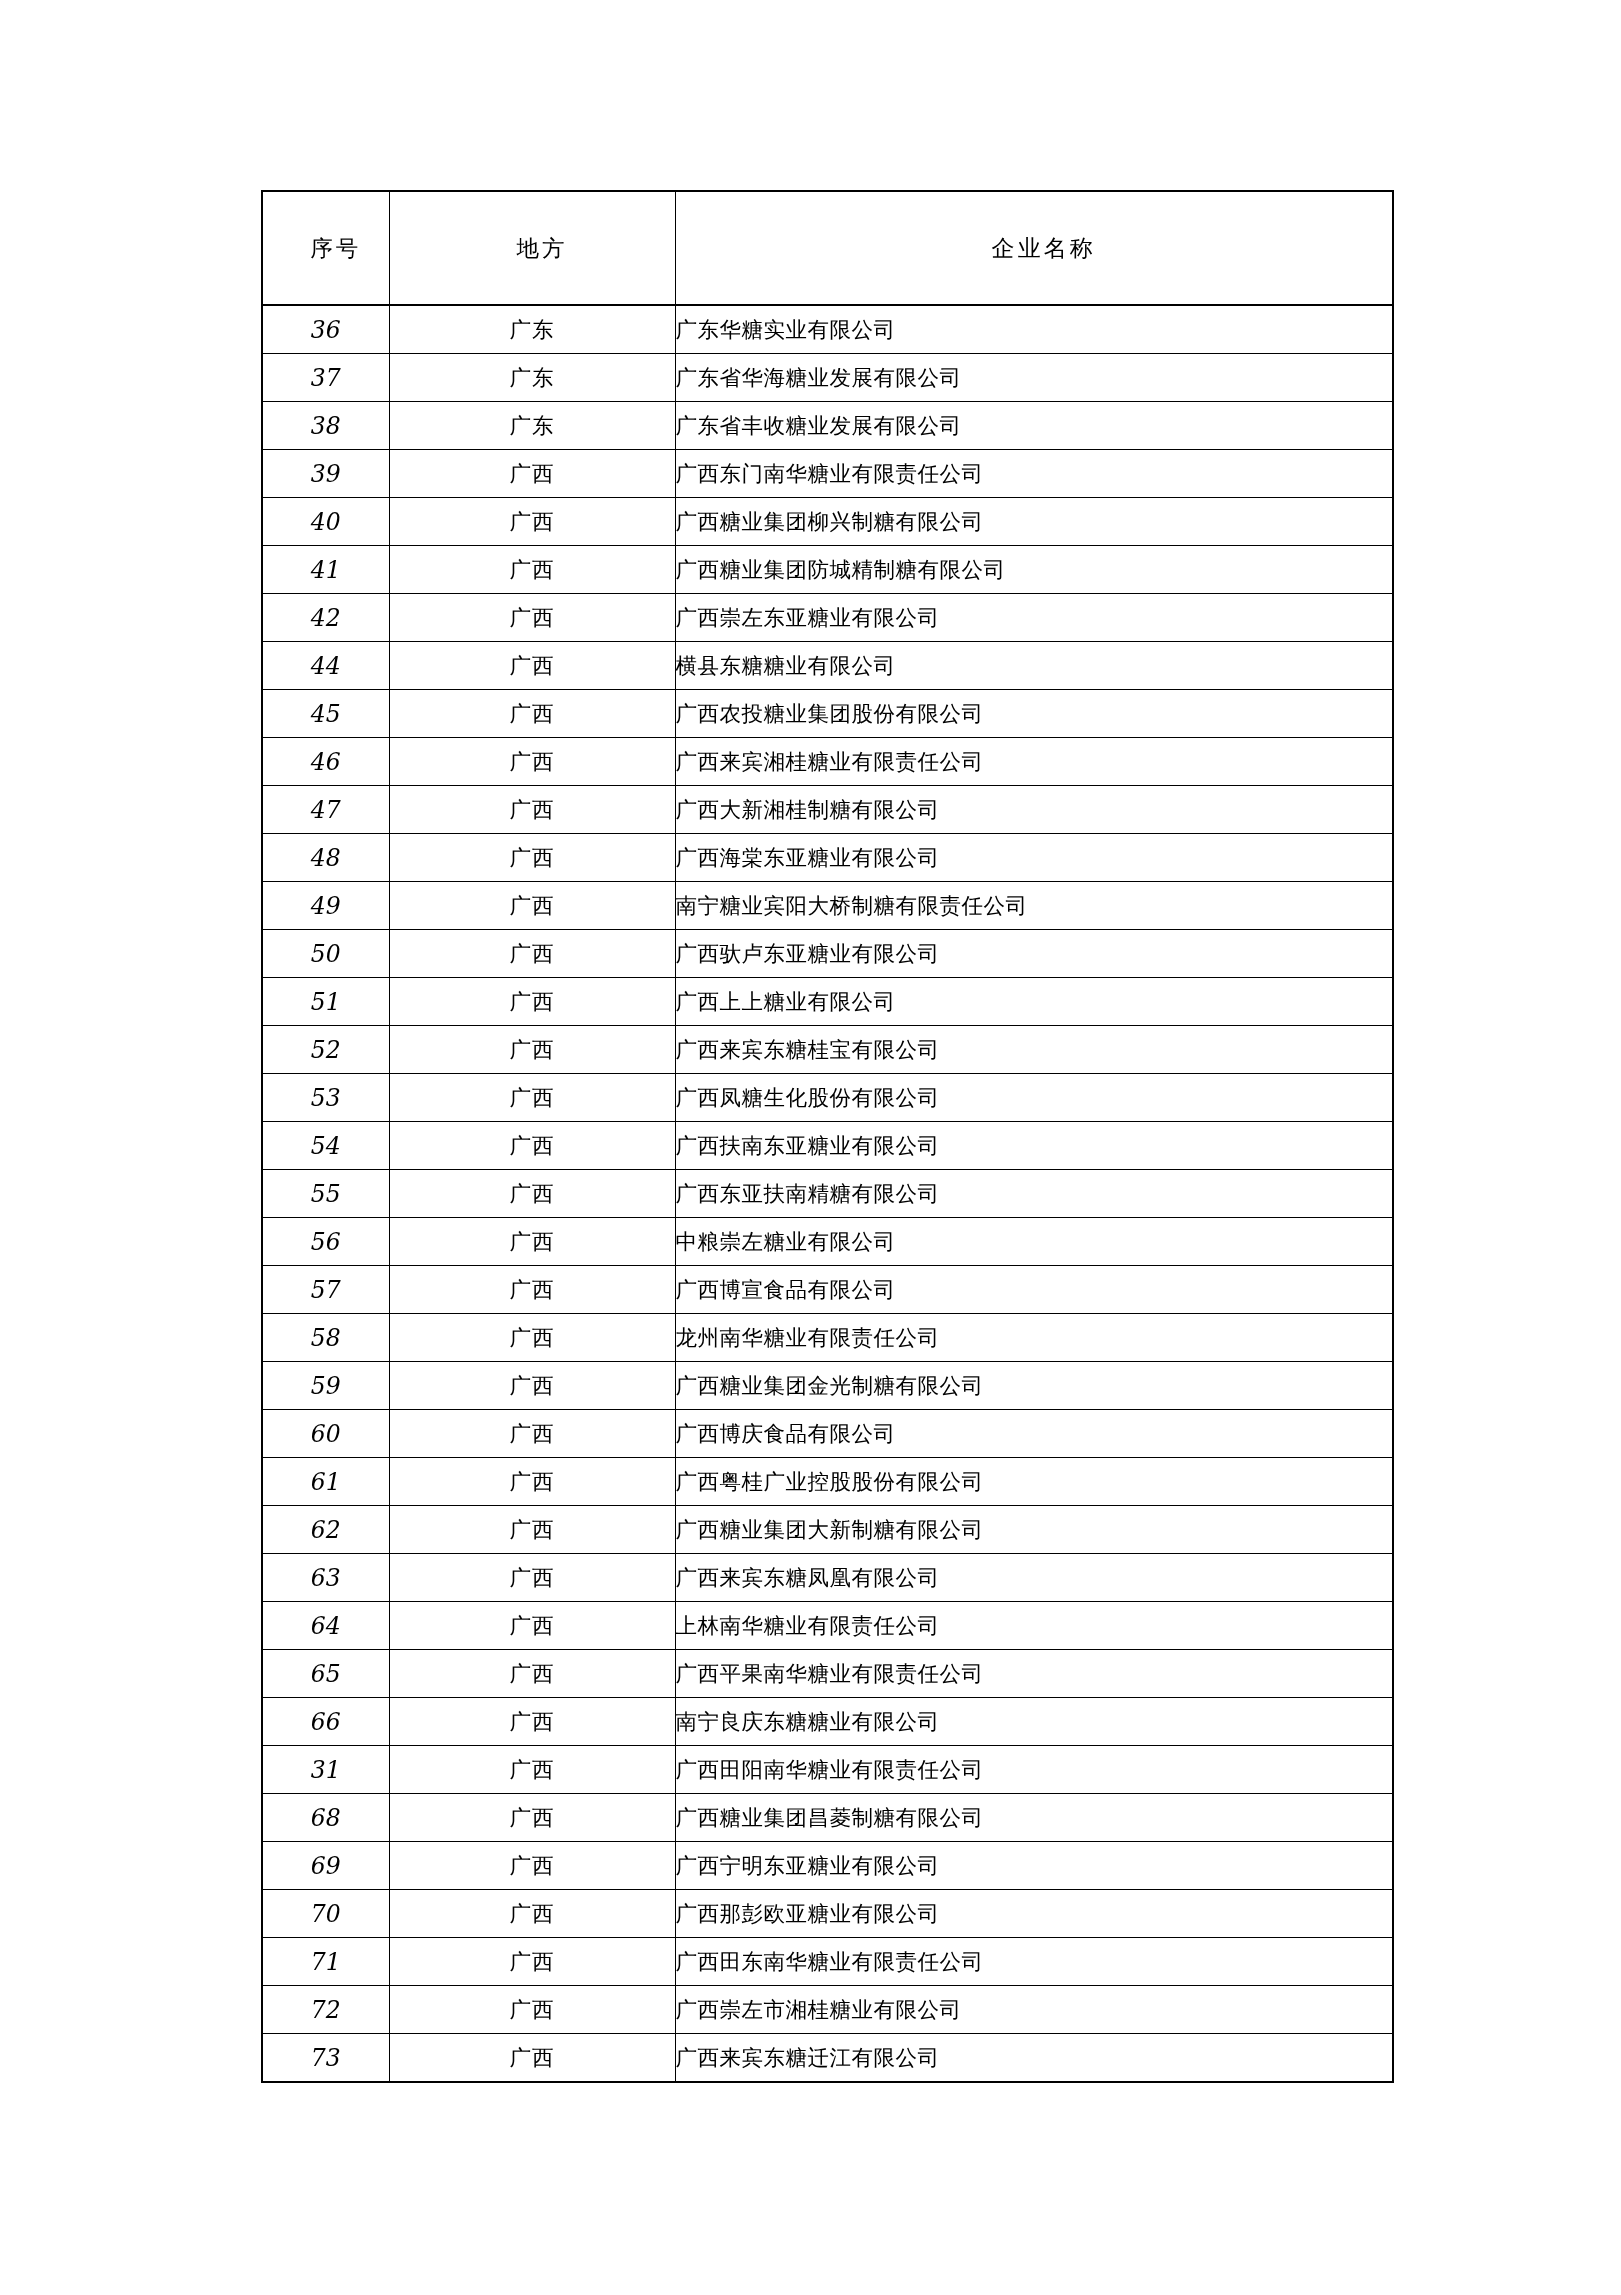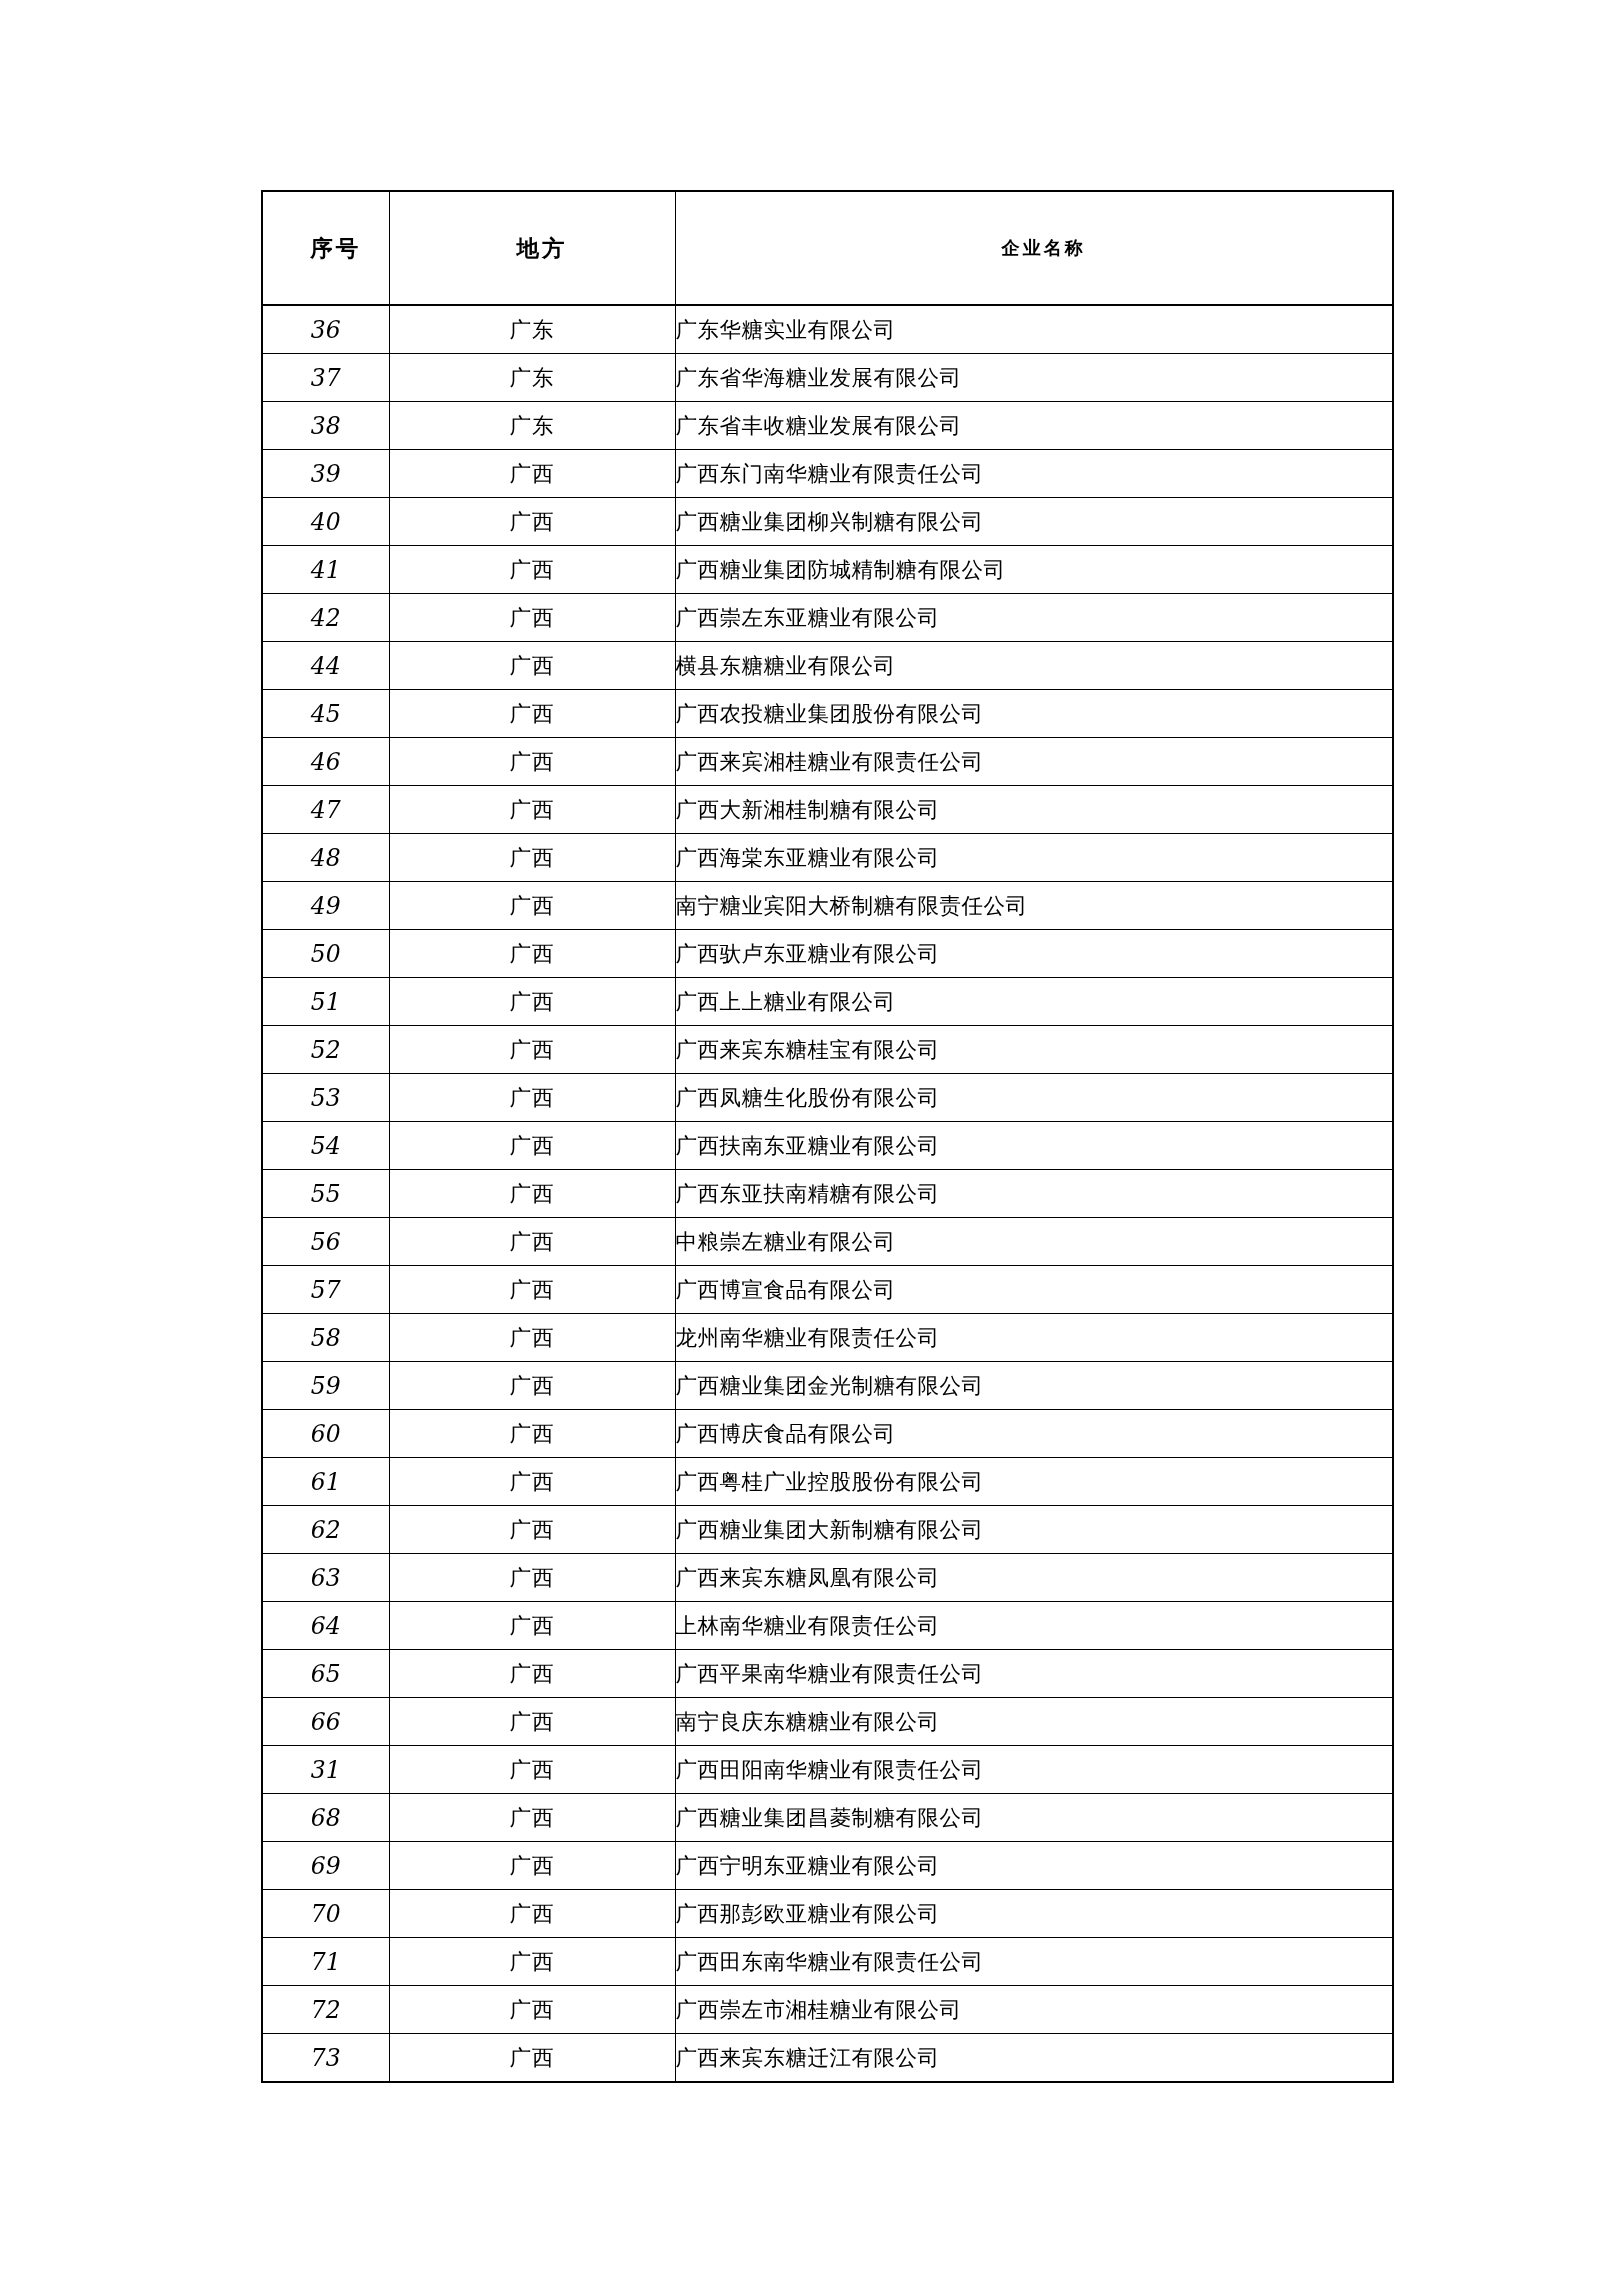--- a/index.html
+++ b/index.html
@@ -41,29 +41,29 @@
     border: 1.5px solid #000000;
     padding: 0;
     vertical-align: middle;
     background: #ffffff;
   }
   
   table.listing thead th {
     height: 112px;
     border-bottom: 2.6px solid #000000;
     text-align: center;
-    font-weight: 700;
+    font-weight: 400;
     font-size: 22.5px;
     letter-spacing: 3.1px;
     font-family: "DejaVu Sans", "Liberation Sans", sans-serif;
     padding-left: 20px;
   }
   table.listing thead th.h-seq { font-size: 22.5px; }
   table.listing thead th.h-place { font-size: 22.5px; margin-top: 17px; }
-  table.listing thead th.h-name { font-size: 18px; }
+  table.listing thead th.h-name { font-size: 23px; }
 
   
   table.listing tbody tr { height: 47px; }
   table.listing tbody td { height: 47px; }
   td.seq {
     text-align: center;
     font-size: 23.5px;
     font-family: "DejaVu Serif", "Liberation Serif", serif;
     font-style: italic;
   }

